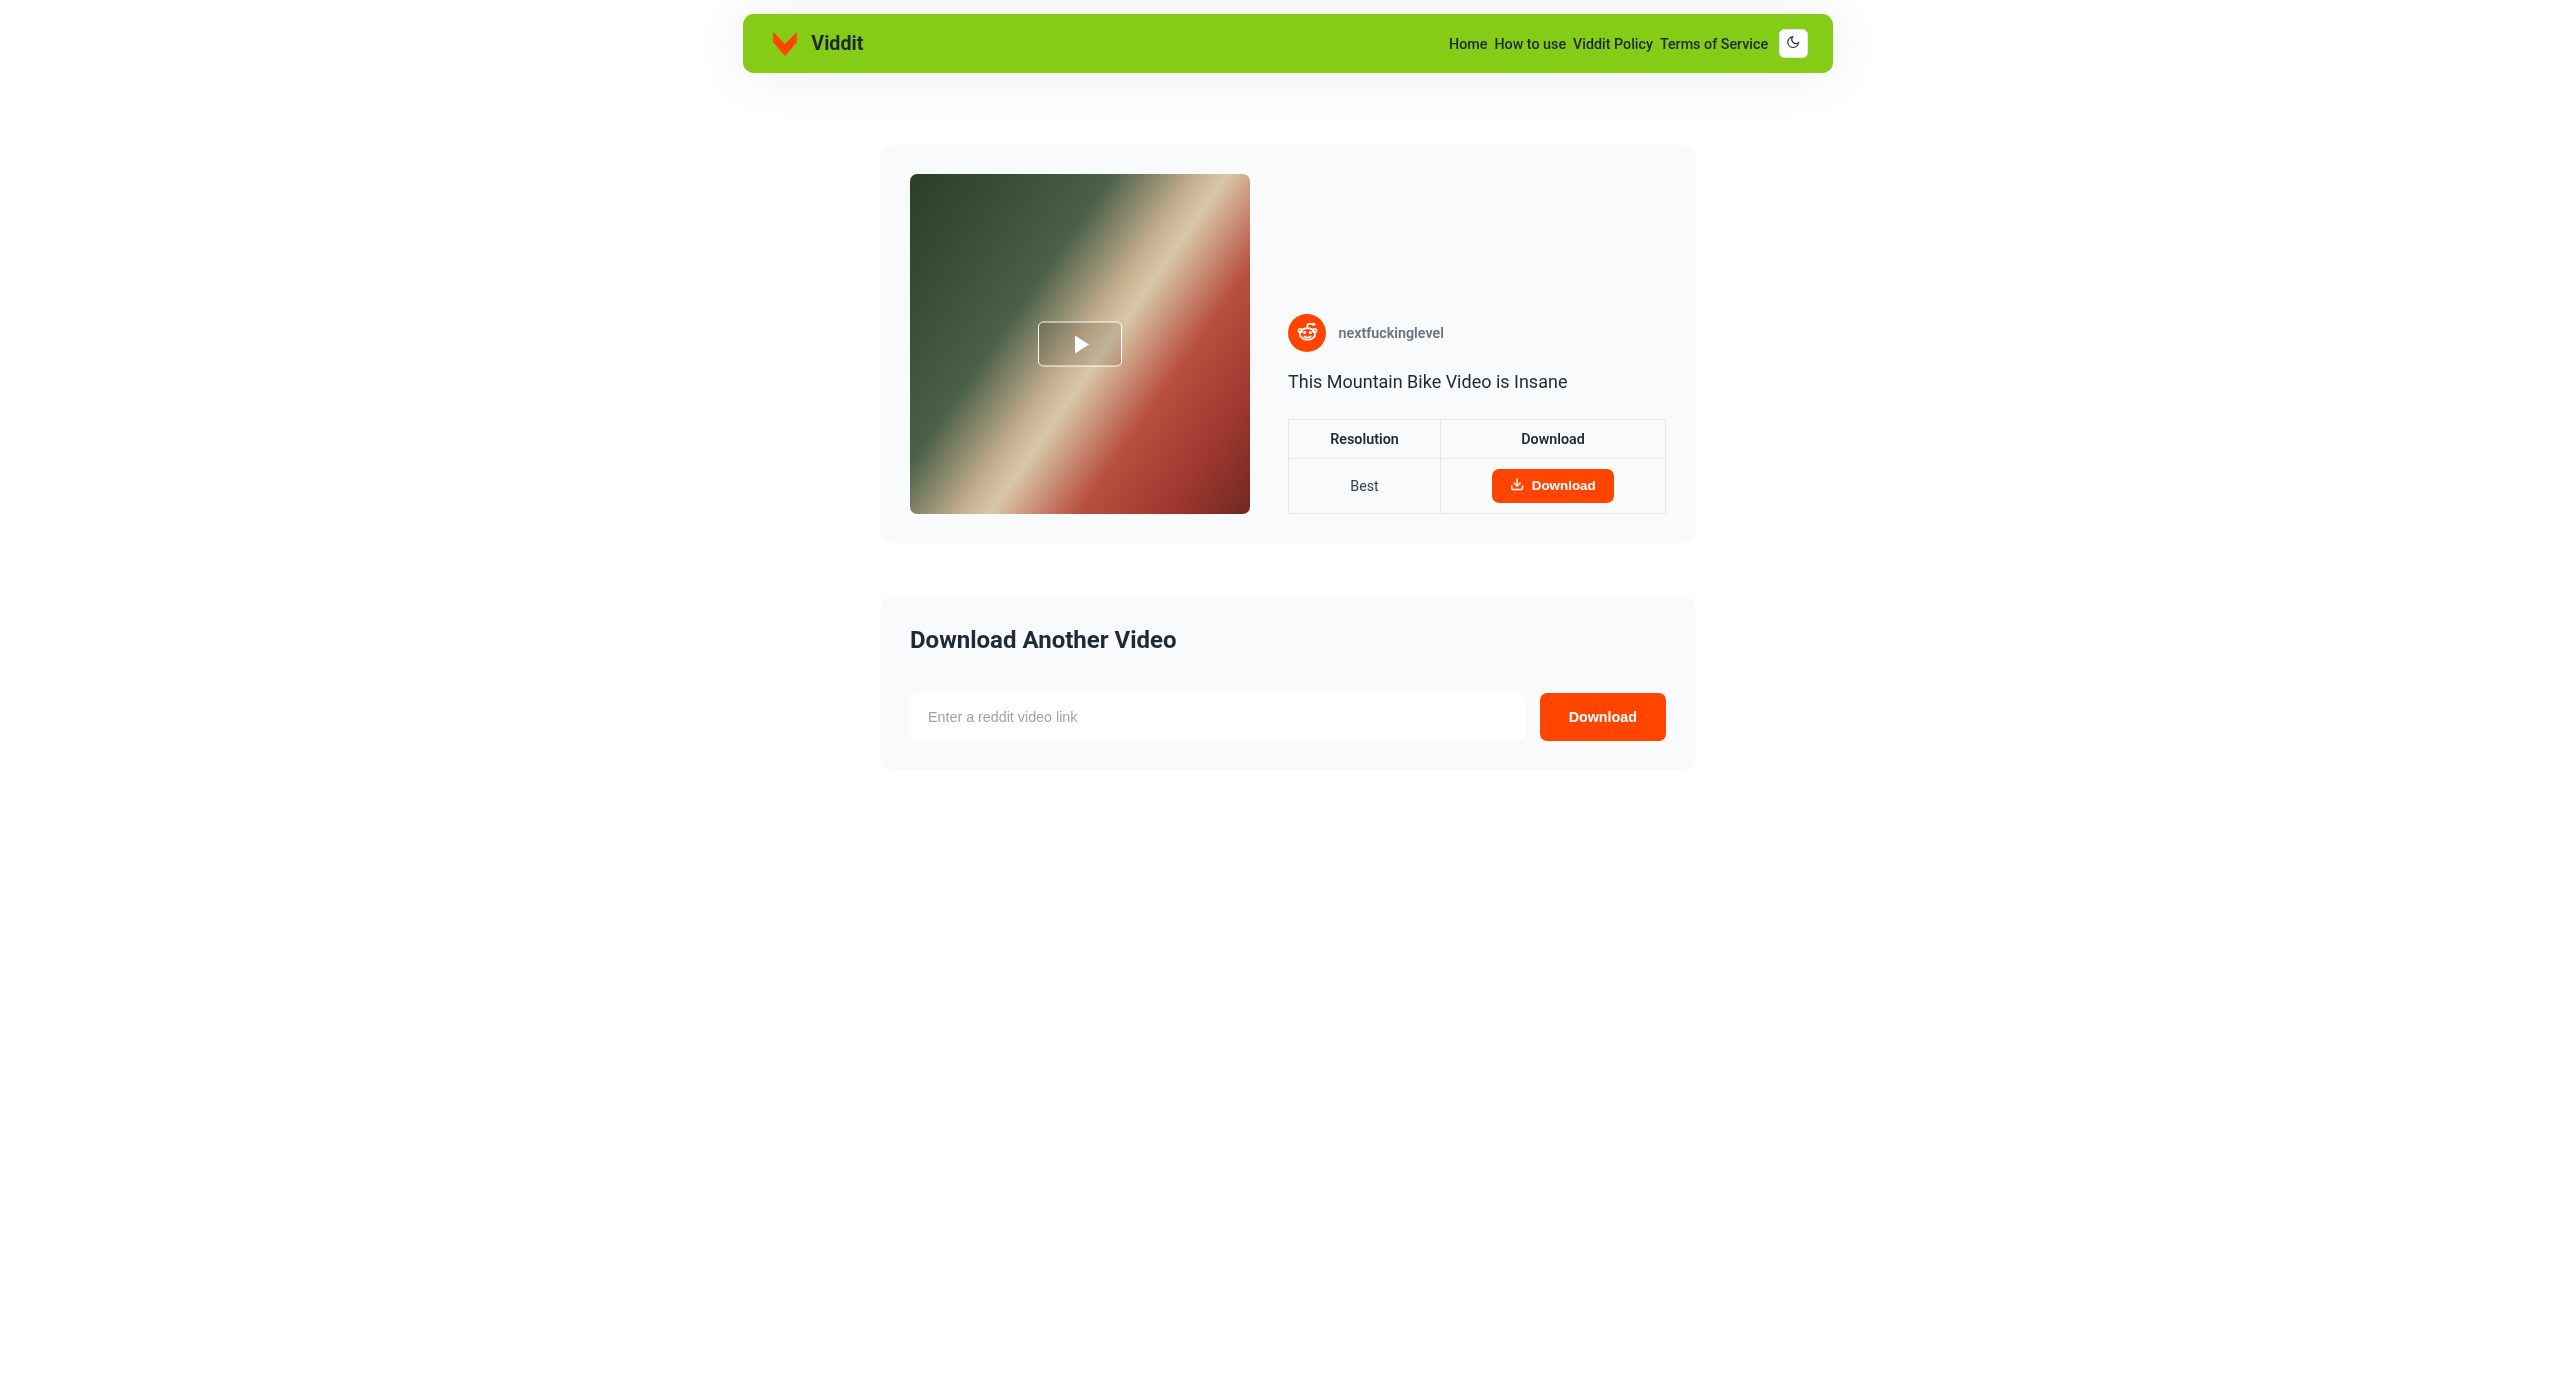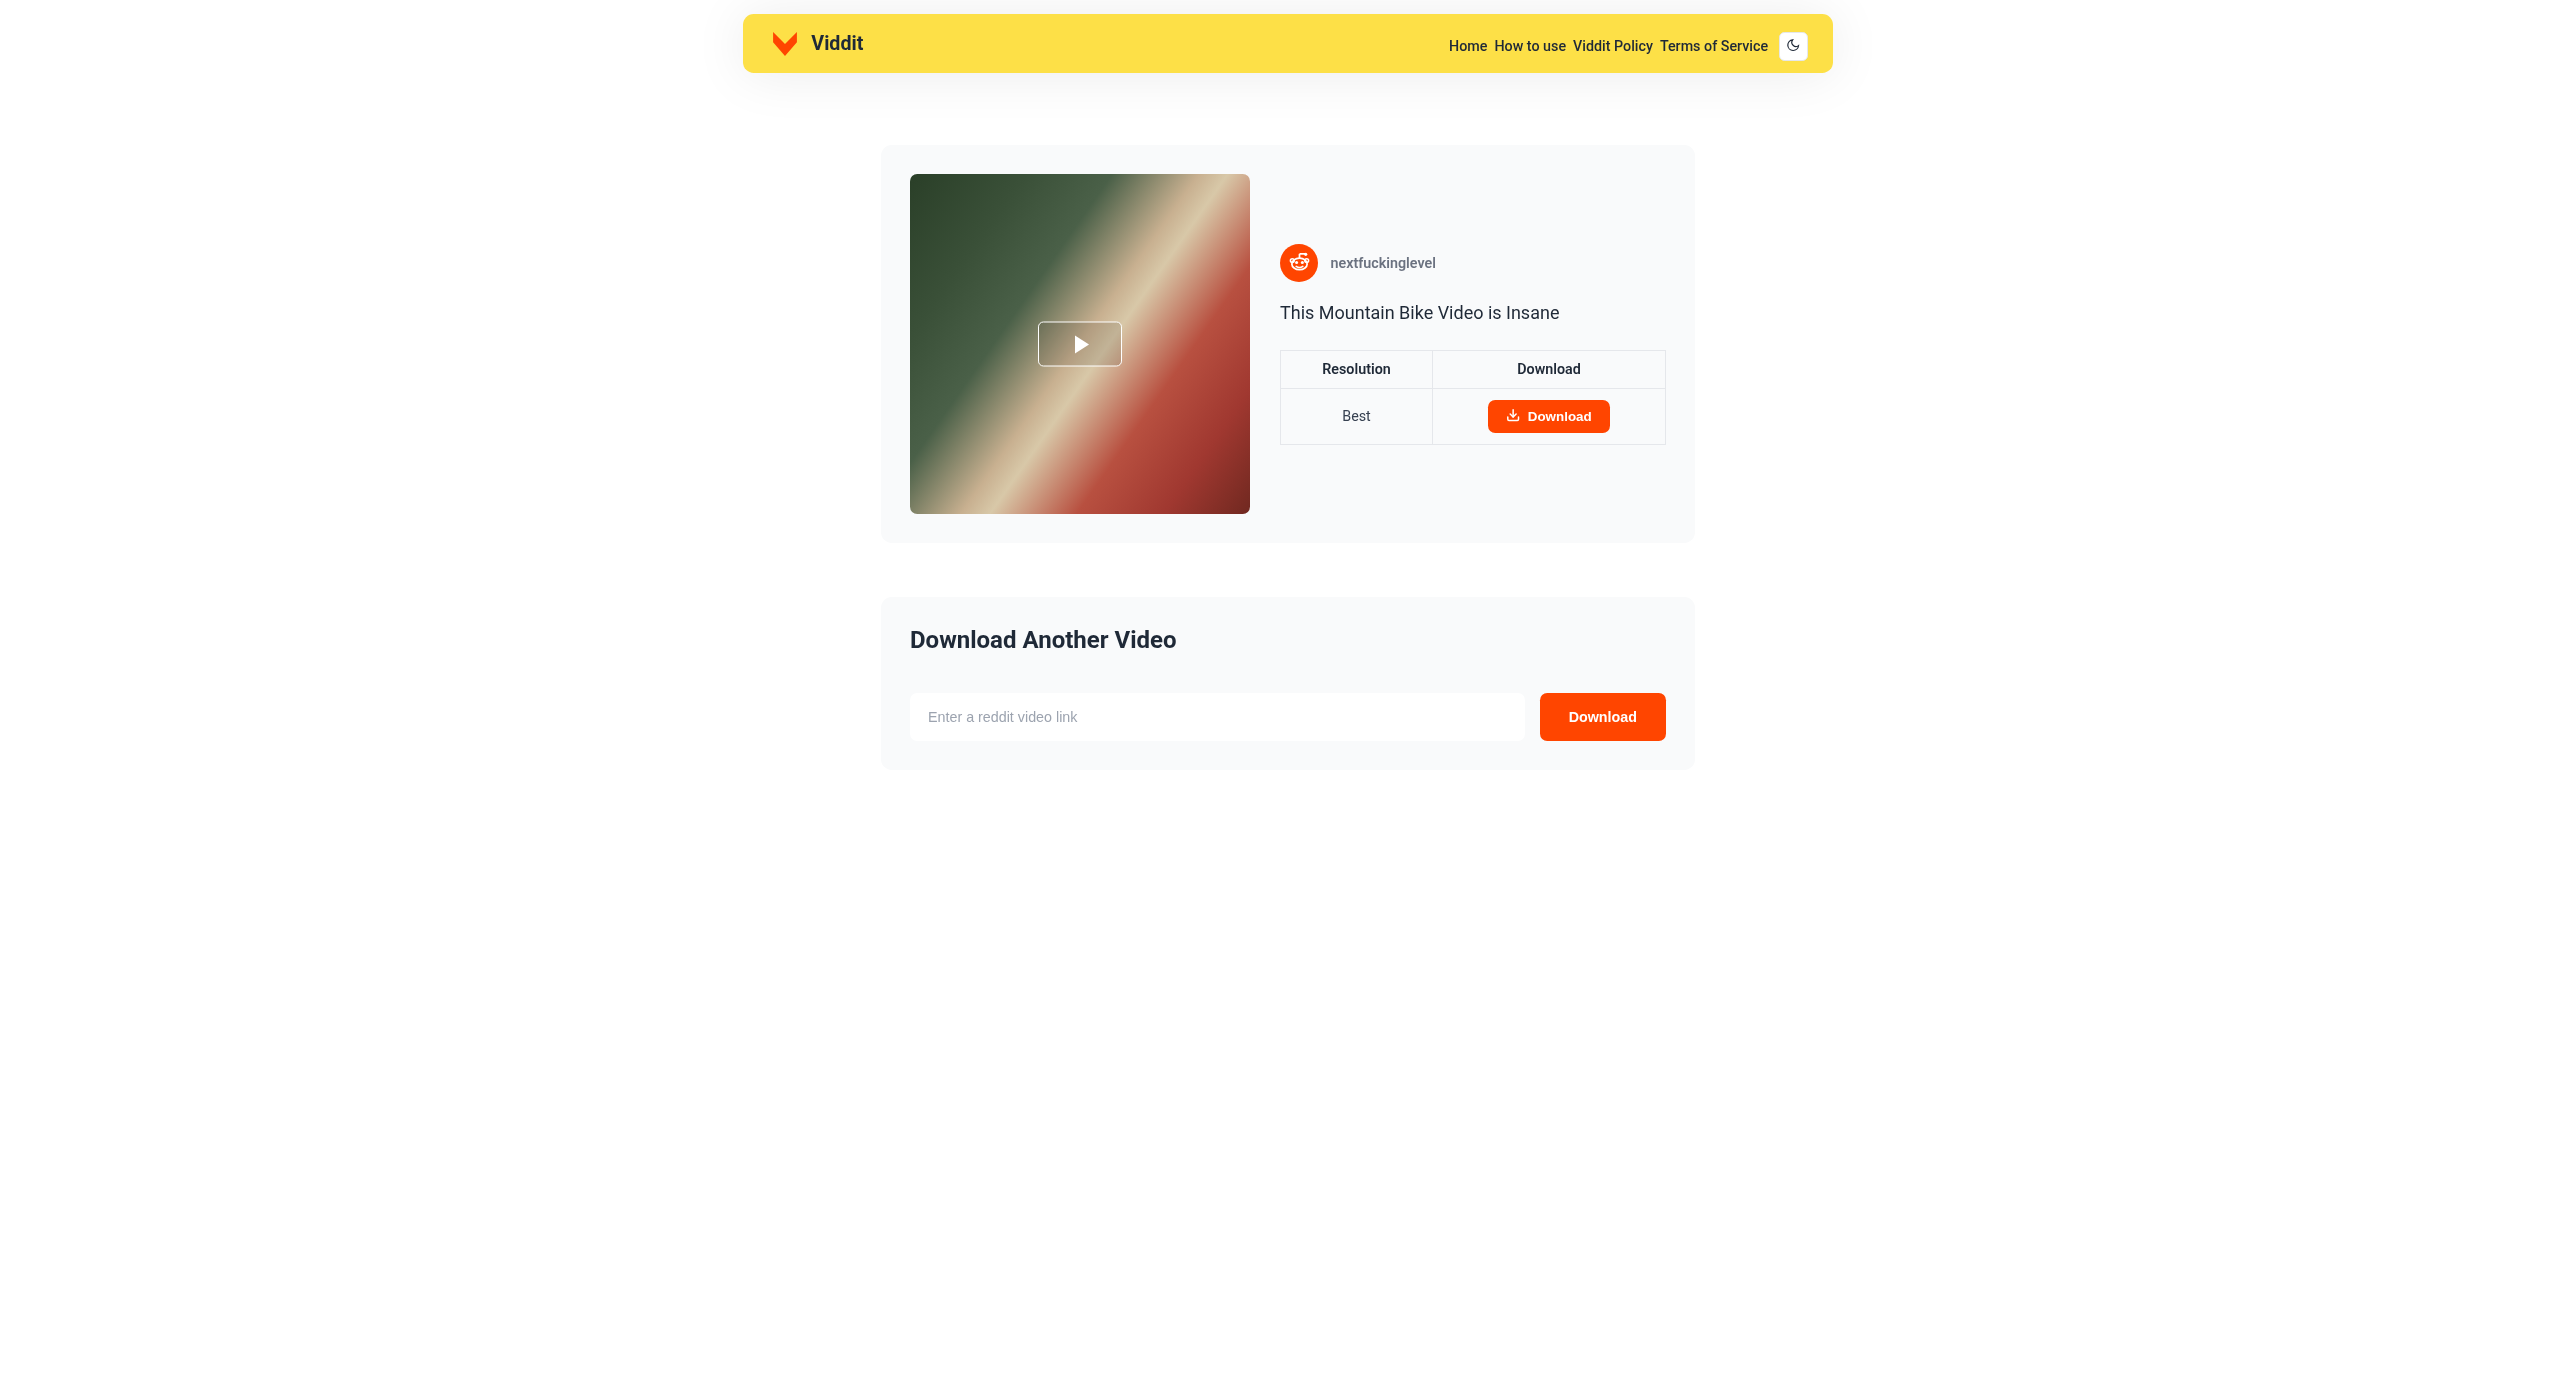--- a/index.html
+++ b/index.html
@@ -12,25 +12,25 @@
       background: #ffffff;
       color: #1f2937;
       min-height: 100vh;
     }
     .container {
       max-width: 1118px;
       margin: 0 auto;
       padding: 14.3px;
     }
     .navbar {
-      background: #fde047;
+      background: #84cc16;
       border-radius: 10.7px;
       padding: 12.5px 25px;
       display: flex;
-      align-items: flex-end;
+      align-items: center;
       justify-content: space-between;
       box-shadow: 0 1.8px 54px rgba(0,0,0,0.08);
       margin-bottom: 72px;
     }
     .logo-wrap {
       display: flex;
       align-items: center;
       gap: 9px;
     }
     .logo-icon {
@@ -71,22 +71,22 @@
     }
     .card {
       background: #f9fafb;
       border-radius: 10.7px;
       max-width: 814px;
       margin: 0 auto;
       padding: 29px;
     }
     .video-card {
       display: flex;
-      gap: 30px;
-      align-items: center;
+      gap: 38px;
+      align-items: flex-end;
     }
     .thumb-wrap {
       position: relative;
       width: 340px;
       height: 340px;
       flex-shrink: 0;
       border-radius: 7.2px;
       overflow: hidden;
       background: linear-gradient(125deg, #2a3f28 0%, #3a5038 20%, #4a6048 35%, #c8b090 50%, #d8c8a8 55%, #b85040 70%, #a03830 85%, #702820 100%);
       filter: blur(0.4px);

